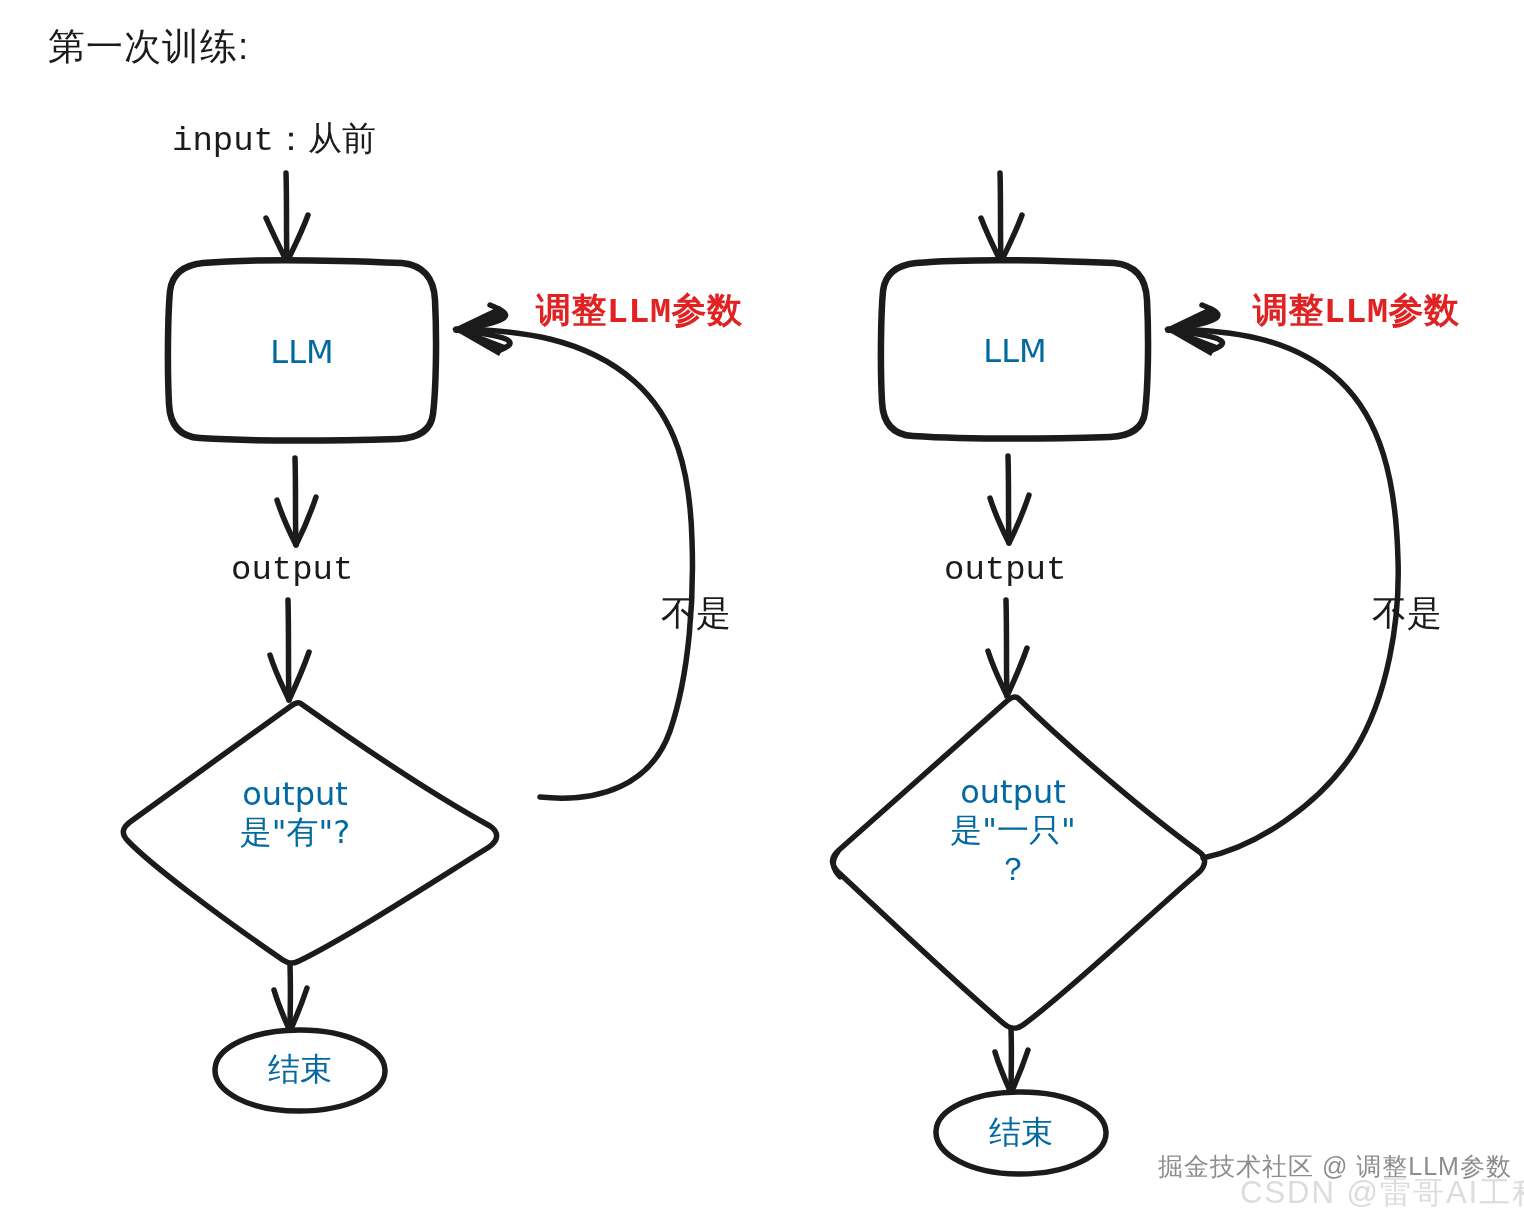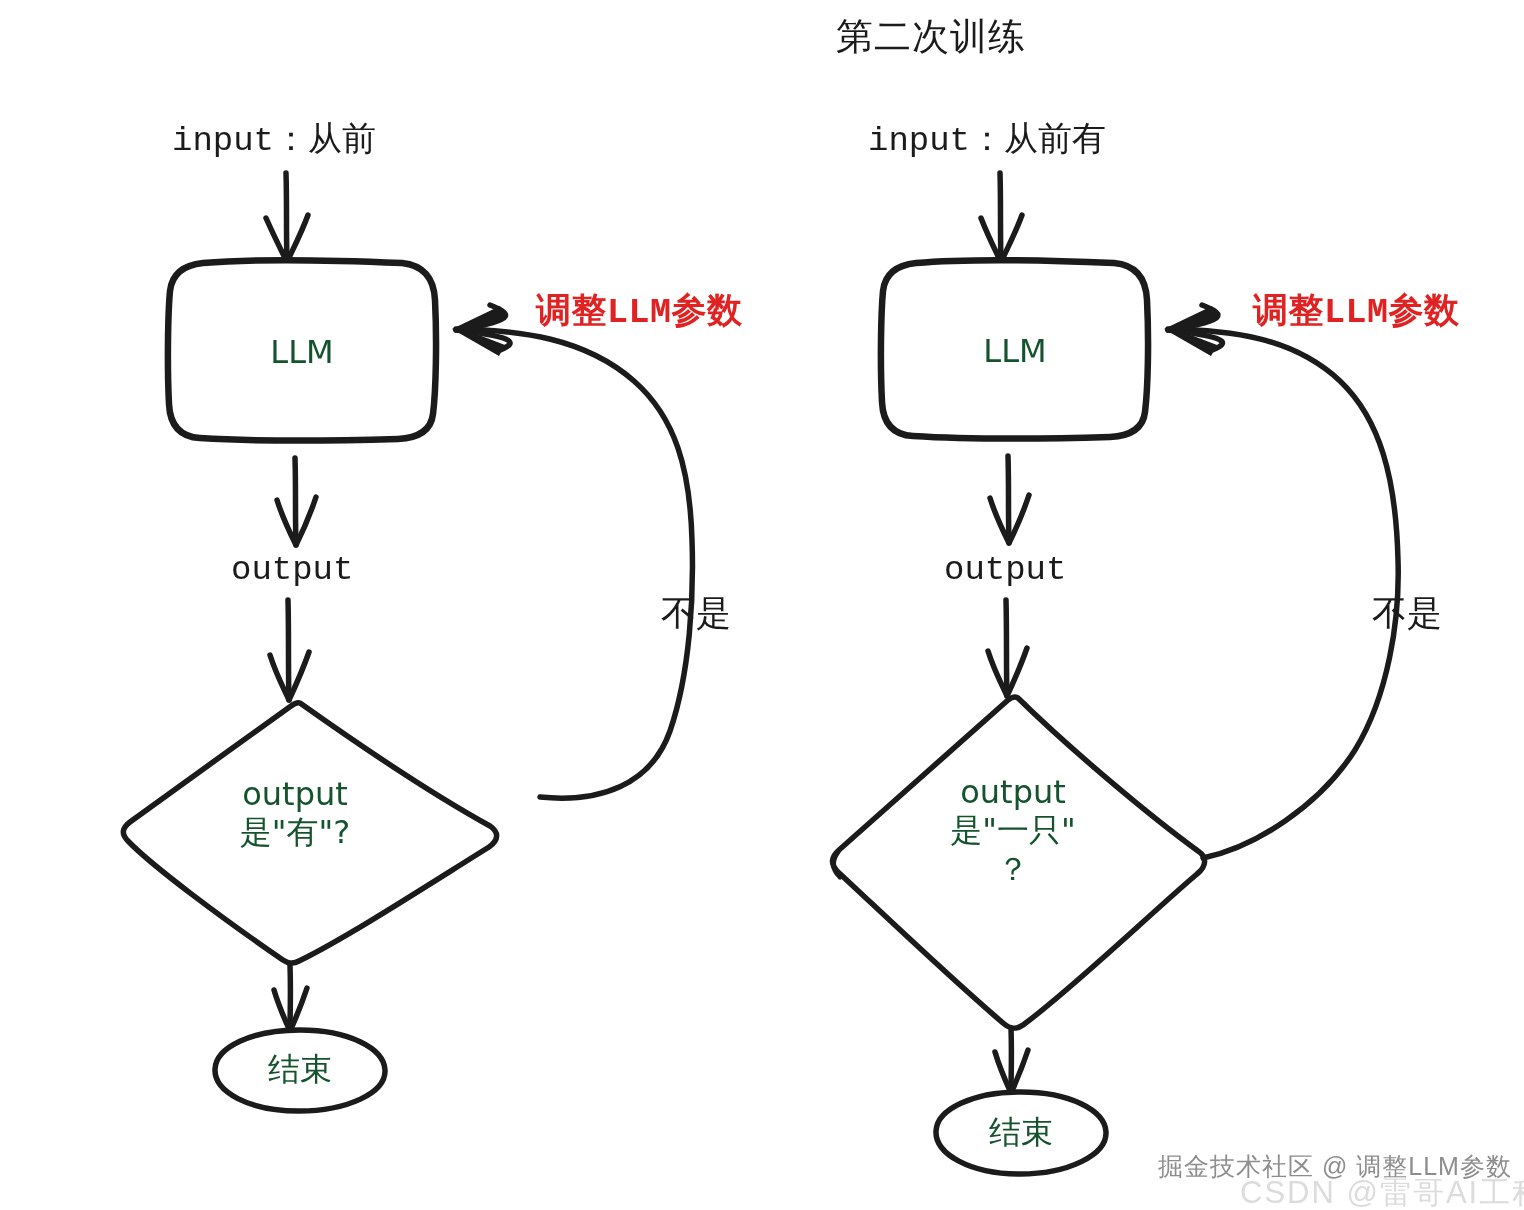--- a/index.html
+++ b/index.html
@@ -86,21 +86,21 @@
     letter-spacing: 0.5px;
   }
   .edge-label {
     font-family: "Liberation Sans", sans-serif;
     font-size: 35px;
     margin-top: 40px;
   }
   .center-block {
     position: absolute;
     text-align: center;
-    color: #14532d;
+    color: #0369a1;
     user-select: none;
     line-height: 1.2;
   }
   .wm {
     position: absolute;
     white-space: pre;
     user-select: none;
     font-family: "Liberation Sans", sans-serif;
   }
   .wm-jj {
@@ -240,41 +240,40 @@
     <g>
       <path class="connector" d="M1203,858 C1256,847 1320,805 1355,750 C1388,696 1400,620 1398,560
                                  C1396,478 1380,419 1340,381 C1293,337 1230,330 1168,329"></path>
       <path class="connector" d="M1202,305 C1219,312 1238,320 1168,330"></path>
       <path class="connector" d="M1210,351 C1225,345 1240,338 1168,330"></path>
       <path class="fillblack" d="M1164,329 L1212,306 L1218,318 L1183,332 L1217,345 L1211,356 Z"></path>
     </g>
 
   </svg>
 
+  <div class="txt section-title" style="left:48px; top:26px;">第一次训练:</div>
 
   <div class="txt hand-big" style="left:172px; top:122px;">input：从前</div>
 
   <div class="center-block node-label" style="left:169px; top:333px; width:266px;">LLM</div>
 
   <div class="txt hand-big" style="left:231px; top:551px;">output</div>
 
   <div class="center-block" style="left:160px; top:775px; width:270px;">
     <div class="node-label">output</div>
     <div class="node-label">是"有"?</div>
   </div>
 
   <div class="center-block node-label" style="left:215px; top:1050px; width:170px;">结束</div>
 
   <div class="txt red-label" style="left:536px; top:294px; color:#e02222;">调整LLM参数</div>
 
   <div class="txt edge-label" style="left:661px; top:553px;">不是</div>
 
-  <div class="txt section-title" style="left:836px; top:16px;">第二次训练</div>
-
-  <div class="txt hand-big" style="left:868px; top:122px;">input：从前有</div>
+
 
   <div class="center-block node-label" style="left:882px; top:332px; width:266px;">LLM</div>
 
   <div class="txt hand-big" style="left:944px; top:551px;">output</div>
 
   <div class="center-block" style="left:878px; top:773px; width:270px;">
     <div class="node-label">output</div>
     <div class="node-label">是"一只"</div>
     <div class="node-label">？</div>
   </div>

